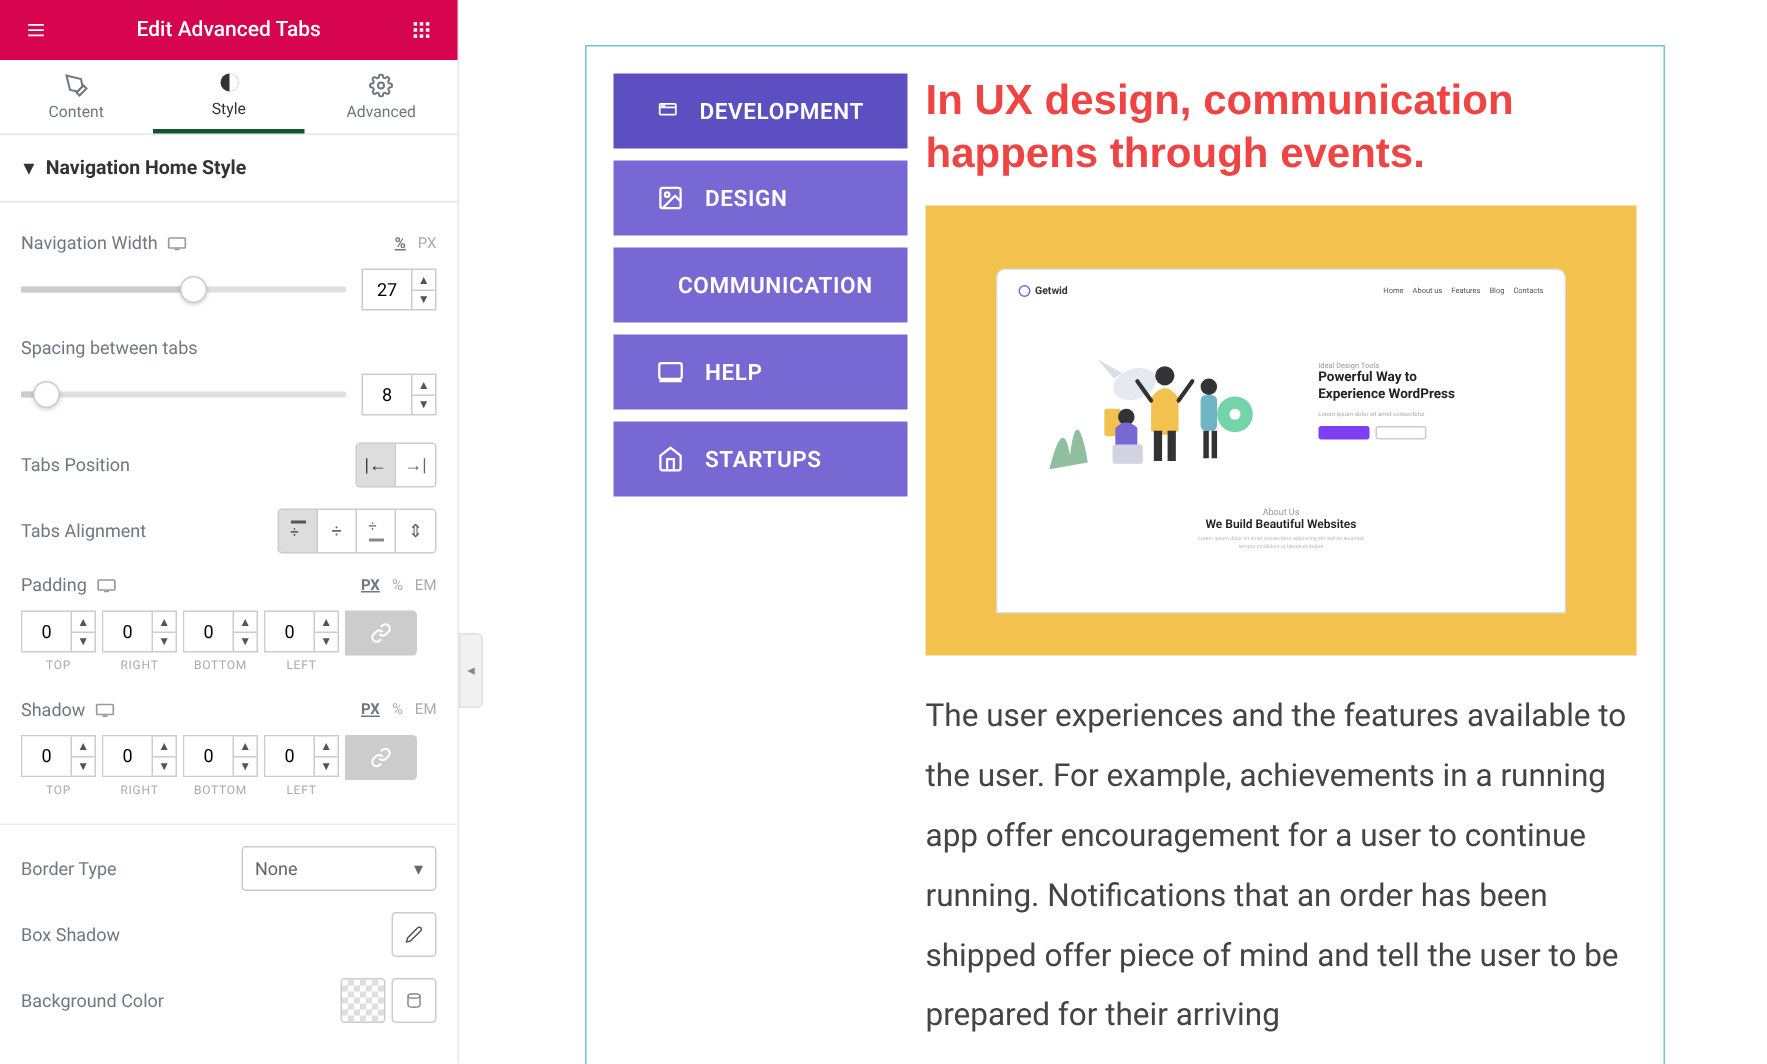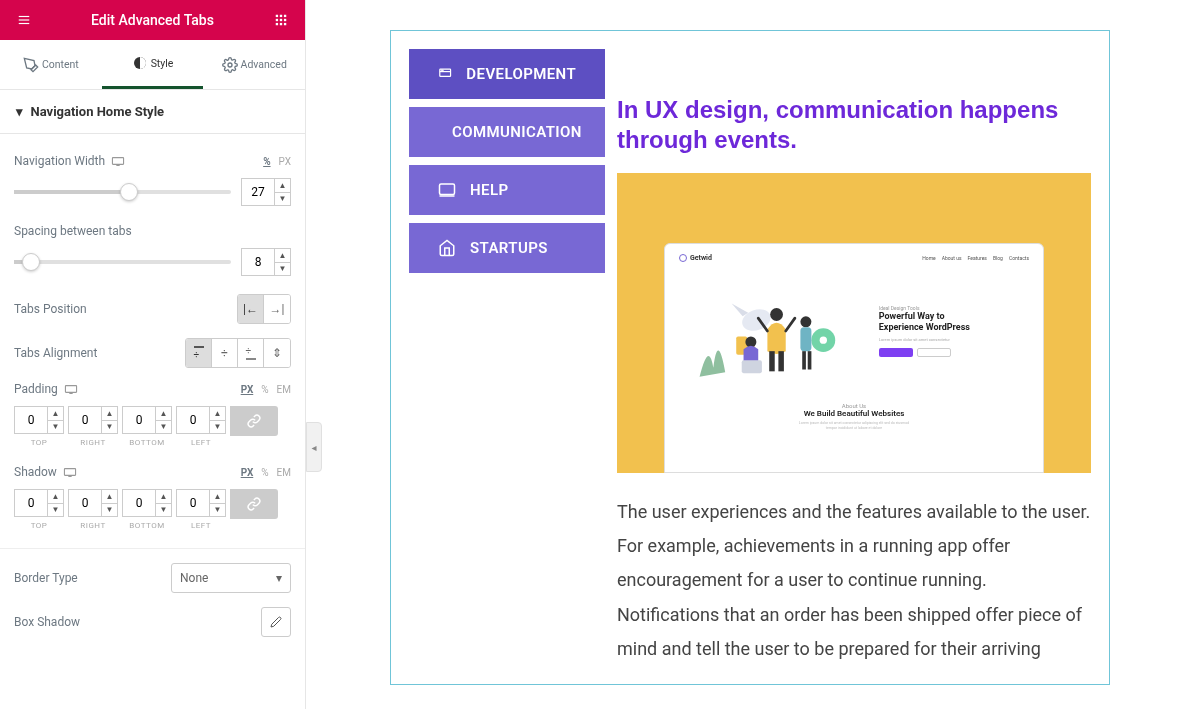--- a/index.html
+++ b/index.html
@@ -4,21 +4,21 @@
 <style>
   * { box-sizing: border-box; margin: 0; padding: 0; font-family: -apple-system, BlinkMacSystemFont, "Segoe UI", Roboto, Arial, sans-serif; }
   body { background: #fff; overflow: hidden; width: 1178px; height: 709px; position: relative; }
 
   .sidebar { position: absolute; left: 0; top: 0; width: 306px; height: 709px; background: #fff; border-right: 1px solid #e6e6e6; display: flex; flex-direction: column; }
   .sidebar-header { background: #d5044c; color: #fff; height: 40px; display: flex; align-items: center; justify-content: space-between; padding: 0 12px; }
   .sidebar-header .hamburger, .sidebar-header .apps { width: 24px; height: 24px; display:flex; align-items:center; justify-content:center; cursor:pointer;}
   .sidebar-title { font-size: 14px; font-weight: 500; }
 
   .panel-tabs { display:flex; height:50px; border-bottom:1px solid #e6e6e6;}
-  .panel-tab { flex:1; display:flex; align-items:center; justify-content:center; font-size:10.5px; color:#6d7882; cursor:pointer; gap:3px;}
+  .panel-tab { flex:1; display:flex; flex-direction:column; align-items:center; justify-content:center; font-size:10.5px; color:#6d7882; cursor:pointer; gap:3px;}
   .panel-tab.active { color:#333; border-bottom:3px solid #14532d; }
 
   .section-header { display:flex; align-items:center; gap:8px; padding:14px 16px; font-size:13px; font-weight:700; color:#333; border-bottom:1px solid #e6e6e6; cursor:pointer;}
   .section-body { padding:12px 14px; overflow:auto; flex:1;}
   .control-row { margin:8px 0 18px 0; }
   .control-label { font-size:12px; color:#6d7882; display:flex; align-items:center; gap:6px; margin-bottom:10px; }
   .label-row { display:flex; align-items:center; justify-content:space-between; margin-bottom:10px;}
   .units { font-size:10px; color:#aaa; display:flex; gap:8px;}
   .units .active { color:#6d7882; font-weight:700; text-decoration:underline;}
 
@@ -35,37 +35,37 @@
   .toggle-group { display:flex; border:1px solid #ccc; border-radius:3px; overflow:hidden;}
   .toggle-btn { width:26px; height:28px; display:flex; align-items:center; justify-content:center; font-size:12px; color:#666; background:#fff; cursor:pointer; border-right:1px solid #ccc;}
   .toggle-btn:last-child{border-right:none;}
   .toggle-btn.active{ background:#ddd; color:#333;}
 
   .dims-row { display:flex; gap:4px;}
   .dim-col { display:flex; flex-direction:column; align-items:center; gap:4px;}
   .dim-col .dim-label { font-size:8px; color:#aaa; letter-spacing:0.5px;}
   .link-btn { width:48px; height:30px; background:#ccc; display:flex; align-items:center; justify-content:center; border-radius:0 3px 3px 0; cursor:pointer;}
 
-  .select { width:120px; height:30px; border:1px solid #ccc; border-radius:3px; display:flex; align-items:center; justify-content:space-between; padding:0 8px; font-size:12px; color:#666; cursor:pointer;}
+  .select { width:130px; height:30px; border:1px solid #ccc; border-radius:3px; display:flex; align-items:center; justify-content:space-between; padding:0 8px; font-size:12px; color:#666; cursor:pointer;}
   .small-btn { width:30px; height:30px; border:1px solid #ccc; border-radius:3px; display:flex; align-items:center; justify-content:center; cursor:pointer;}
   .row-flex { display:flex; align-items:center; justify-content:space-between; margin:14px 0;gap:28px;}
   .small-btn-group{display:flex; gap:4px;}
 
   .collapse-handle { position:absolute; left:306px; top:422px; width:16px; height:50px; background:#f1f1f1; border:1px solid #e0e0e0; border-radius:0 4px 4px 0; display:flex; align-items:center; justify-content:center; font-size:10px; color:#888; cursor:pointer;}
 
   .canvas { position:absolute; left:322px; top:0; right:0; bottom:0; padding:30px 20px; overflow:auto;}
   .widget-frame { border:1px solid #70c5d8; padding:18px; position:relative; display:flex; gap:12px;}
   .vtabs { width:196px; display:flex; flex-direction:column; gap:8px;}
   .vtab { background:#7868d4; color:#fff; padding:16px 29px; display:flex; align-items:center; gap:14px; font-size:15px; font-weight:600; cursor:pointer; letter-spacing:0.4px;}
   .vtab.active { background:#5d4fc2;}
   .tab-content { flex:1;}
-  .tab-content h2 { font-family: "Arial Narrow", Arial, sans-serif; font-weight:800; font-size:24px; line-height:1.25; color:#6d28d9; margin-bottom:18px; font-stretch: condensed; margin-top: 46px;}
-  .mock-area { background:#f2c14e; height:300px; display:flex; align-items:flex-end; justify-content:center; margin-bottom:22px; overflow:hidden;}
+  .tab-content h2 { font-family: "Arial Narrow", Arial, sans-serif; font-weight:800; font-size:28px; line-height:1.25; color:#ef4444; margin-bottom:18px; font-stretch: condensed;}
+  .mock-area { background:#f2c14e; height:300px; display:flex; align-items:flex-end; justify-content:center; padding:28px; margin-bottom:22px; overflow:hidden;}
   .mock-screen{ background:#fff; width:380px; height:230px; border-radius:6px 6px 0 0; border:1px solid #ddd; padding:10px 14px; font-size:6px; color:#666; position:relative;}
-  .body-text { font-size:18px; line-height:1.9; color:#444;}
+  .body-text { font-size:21px; line-height:1.9; color:#444;}
 
   .placeholder-area{ margin:24px auto 0 auto; width:700px; height:30px; border:2px dashed #ccc; border-radius:3px;}
   .icon-svg{width:14px;height:14px;}
 </style>
 </head>
 <body>
 
 <div class="sidebar">
   <div class="sidebar-header">
     <div class="hamburger">
@@ -334,38 +334,58 @@
 
     <div class="row-flex">
       <span class="control-label" style="margin:0">Box Shadow</span>
       <div class="small-btn">
         <svg width="12" height="12" viewBox="0 0 24 24" fill="none" stroke="#555" stroke-width="2">
             <path d="M17 3a2.828 2.828 0 1 1 4 4L7.5 20.5 2 22l1.5-5.5L17 3z"></path>
           </svg>
       </div>
     </div>
 
+    <div class="row-flex">
+      <span class="control-label" style="margin:0">Background Color</span>
+      <div class="small-btn-group">
+        <div class="small-btn" style="background-image:linear-gradient(45deg,#ddd 25%,transparent 25%,transparent 75%,#ddd 75%),linear-gradient(45deg,#ddd 25%,transparent 25%,transparent 75%,#ddd 75%);background-size:8px 8px;background-position:0 0,4px 4px;"></div>
+        <div class="small-btn">
+          <svg width="12" height="14" viewBox="0 0 24 24" fill="none" stroke="#888" stroke-width="2">
+              <ellipse cx="12" cy="6" rx="8" ry="3"></ellipse>
+              <path d="M4 6v12c0 1.66 3.58 3 8 3s8-1.34 8-3V6"></path>
+            </svg>
+        </div>
+      </div>
+    </div>
 
   </div>
 </div>
 
 <div class="collapse-handle">◂</div>
 
 <div class="canvas">
   <div style="width:720px; margin:0 auto;">
   <div class="widget-frame">
     <div class="vtabs">
       <div class="vtab active">
         <svg width="18" height="18" viewBox="0 0 24 24" fill="none" stroke="#fff" stroke-width="2">
               <rect x="3" y="4" width="18" height="12" rx="1"></rect>
               <line x1="3" y1="8" x2="21" y2="8"></line>
               <circle cx="6" cy="6" r="0.5" fill="#fff"></circle>
               <circle cx="8" cy="6" r="0.5" fill="#fff"></circle>
             </svg>
         <span>DEVELOPMENT</span>
+      </div>
+      <div class="vtab">
+        <svg width="18" height="18" viewBox="0 0 24 24" fill="none" stroke="#fff" stroke-width="2">
+              <rect x="3" y="3" width="18" height="18" rx="2"></rect>
+              <circle cx="9" cy="9" r="2"></circle>
+              <path d="M21 15l-5-5L5 21"></path>
+            </svg>
+        <span>DESIGN</span>
       </div>
       <div class="vtab">
         <svg width="18" height="18" viewBox="0 0 24 24" fill="none" stroke="#fff" stroke-width="2">
               <line x1="22" y1="2" x2="11" y2="13"></line>
               <polygon points="22 2 15 22 11 13 2 9 22 2"></polygon>
             </svg>
         <span>COMMUNICATION</span>
       </div>
       <div class="vtab">
         <svg width="18" height="18" viewBox="0 0 24 24" fill="none" stroke="#fff" stroke-width="2">

